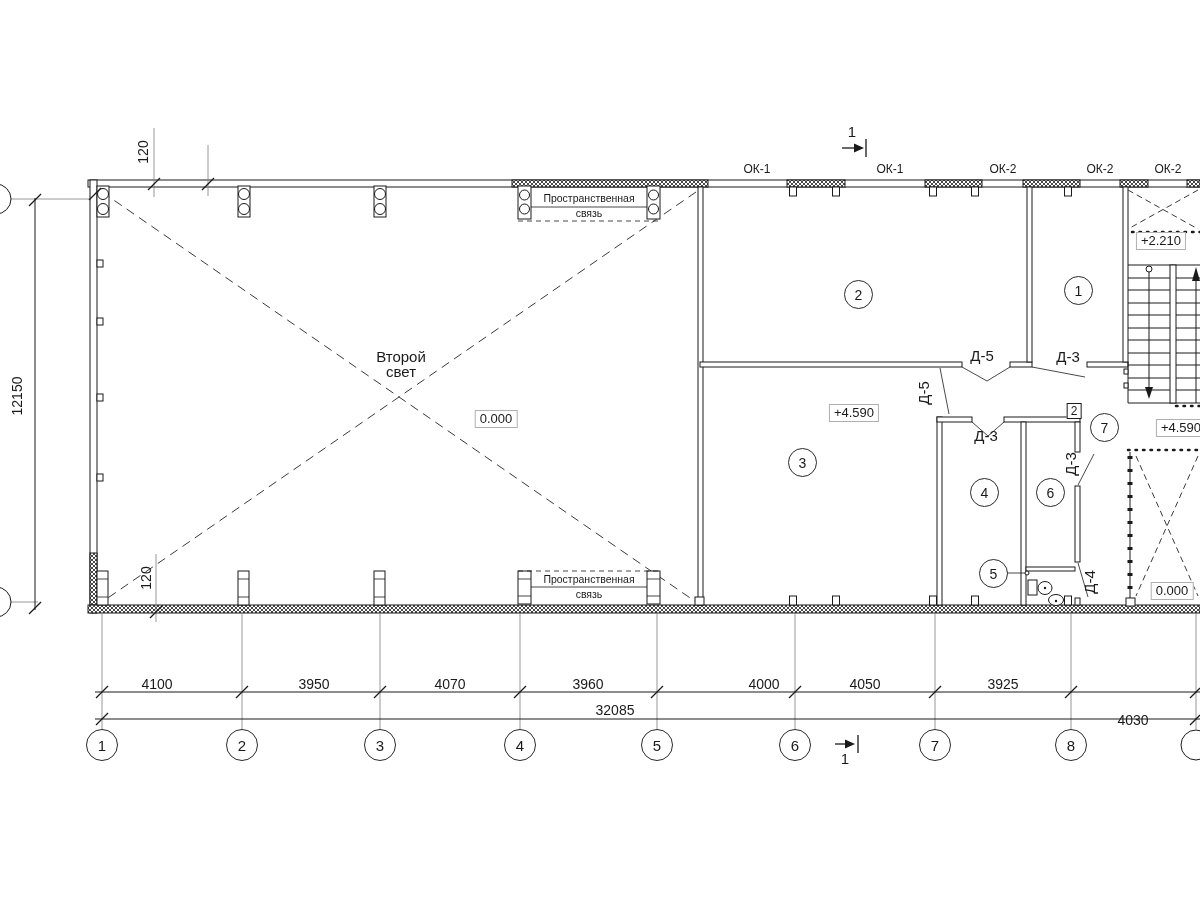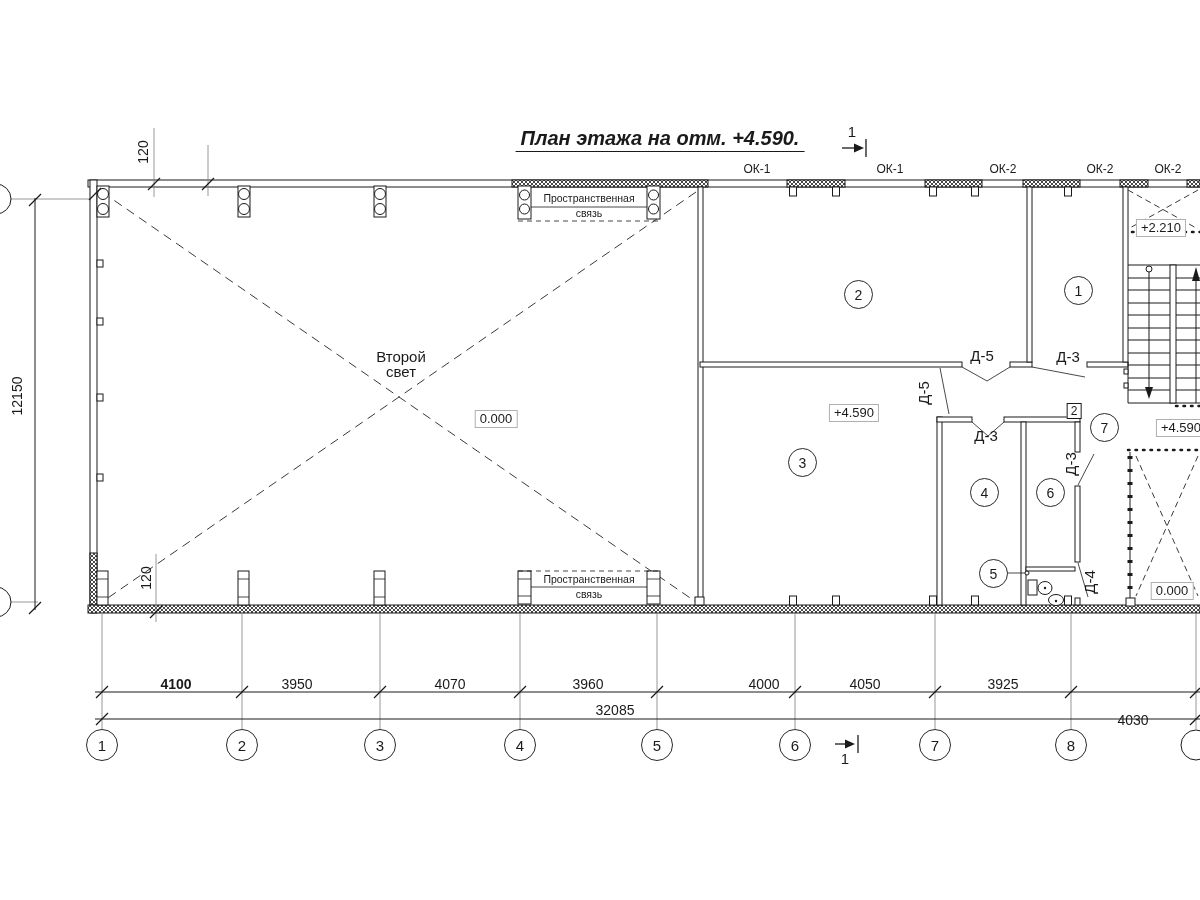--- a/index.html
+++ b/index.html
@@ -254,21 +254,20 @@
   <g>
     <line class="tick" x1="842" y1="148" x2="860" y2="148"></line>
     <polygon class="blk" points="864,148 854,143.5 854,152.5"></polygon>
     <line class="tick" x1="866" y1="139" x2="866" y2="157"></line>
     <line class="tick" x1="835" y1="744" x2="851" y2="744"></line>
     <polygon class="blk" points="855,744 845,739.5 845,748.5"></polygon>
     <line class="tick" x1="858" y1="735" x2="858" y2="753"></line>
   </g>
 </svg>
 
-<div class="lbl title" style="left:660px;top:140px;">План этажа на отм. +4.590.</div>
 
 <div class="lbl f16" style="left:757px;top:169px;">ОК-1</div>
 <div class="lbl f16" style="left:890px;top:169px;">ОК-1</div>
 <div class="lbl f16" style="left:1003px;top:169px;">ОК-2</div>
 <div class="lbl f16" style="left:1100px;top:169px;">ОК-2</div>
 <div class="lbl f16" style="left:1168px;top:169px;">ОК-2</div>
 
 <div class="lbl f15" style="left:982px;top:356px;">Д-5</div>
 <div class="lbl f15" style="left:1068px;top:357px;">Д-3</div>
 <div class="lbl f15 rot" style="left:924px;top:393px;">Д-5</div>
@@ -281,34 +280,34 @@
 <div class="room" style="left:1078px;top:290px;">1</div>
 <div class="room" style="left:858px;top:294px;">2</div>
 <div class="room" style="left:802px;top:462px;">3</div>
 <div class="room" style="left:984px;top:492px;">4</div>
 <div class="room" style="left:993px;top:573px;">5</div>
 <div class="room" style="left:1050px;top:492px;">6</div>
 <div class="room" style="left:1104px;top:427px;">7</div>
 
 <div class="elev" style="left:496px;top:419px;">0.000</div>
 <div class="elev" style="left:854px;top:413px;">+4.590</div>
-<div class="elev" style="left:1161px;top:228px;">+2.210</div>
+<div class="elev" style="left:1161px;top:241px;">+2.210</div>
 <div class="elev" style="left:1181px;top:428px;">+4.590</div>
 <div class="elev" style="left:1172px;top:591px;">0.000</div>
 
 <div class="lbl f15" style="left:401px;top:357px;">Второй</div>
 <div class="lbl f15" style="left:401px;top:372px;">свет</div>
 
 <div class="lbl f10" style="left:589px;top:199px;">Пространственная</div>
 <div class="lbl f10" style="left:589px;top:214px;">связь</div>
 <div class="lbl f10" style="left:589px;top:580px;">Пространственная</div>
 <div class="lbl f10" style="left:589px;top:595px;">связь</div>
 
-<div class="lbl f14" style="left:176px;top:684px;font-weight:bold;">4100</div>
-<div class="lbl f14" style="left:297px;top:684px;">3950</div>
+<div class="lbl f14" style="left:157px;top:684px;">4100</div>
+<div class="lbl f14" style="left:314px;top:684px;">3950</div>
 <div class="lbl f14" style="left:450px;top:684px;text-align:center;">4070</div>
 <div class="lbl f14" style="left:588px;top:684px;">3960</div>
 <div class="lbl f14" style="left:726px;top:684px;margin-left:38px;">4000</div>
 <div class="lbl f14" style="left:865px;top:684px;">4050</div>
 <div class="lbl f14" style="left:1003px;top:684px;">3925</div>
 <div class="lbl f14" style="left:1133px;top:684px;margin-top:36px;">4030</div>
 <div class="lbl f14" style="left:615px;top:710px;">32085</div>
 <div class="lbl f14 rot" style="left:17px;top:396px;">12150</div>
 <div class="lbl f14 rot" style="left:143px;top:152px;">120</div>
 <div class="lbl f14 rot" style="left:146px;top:578px;">120</div>

